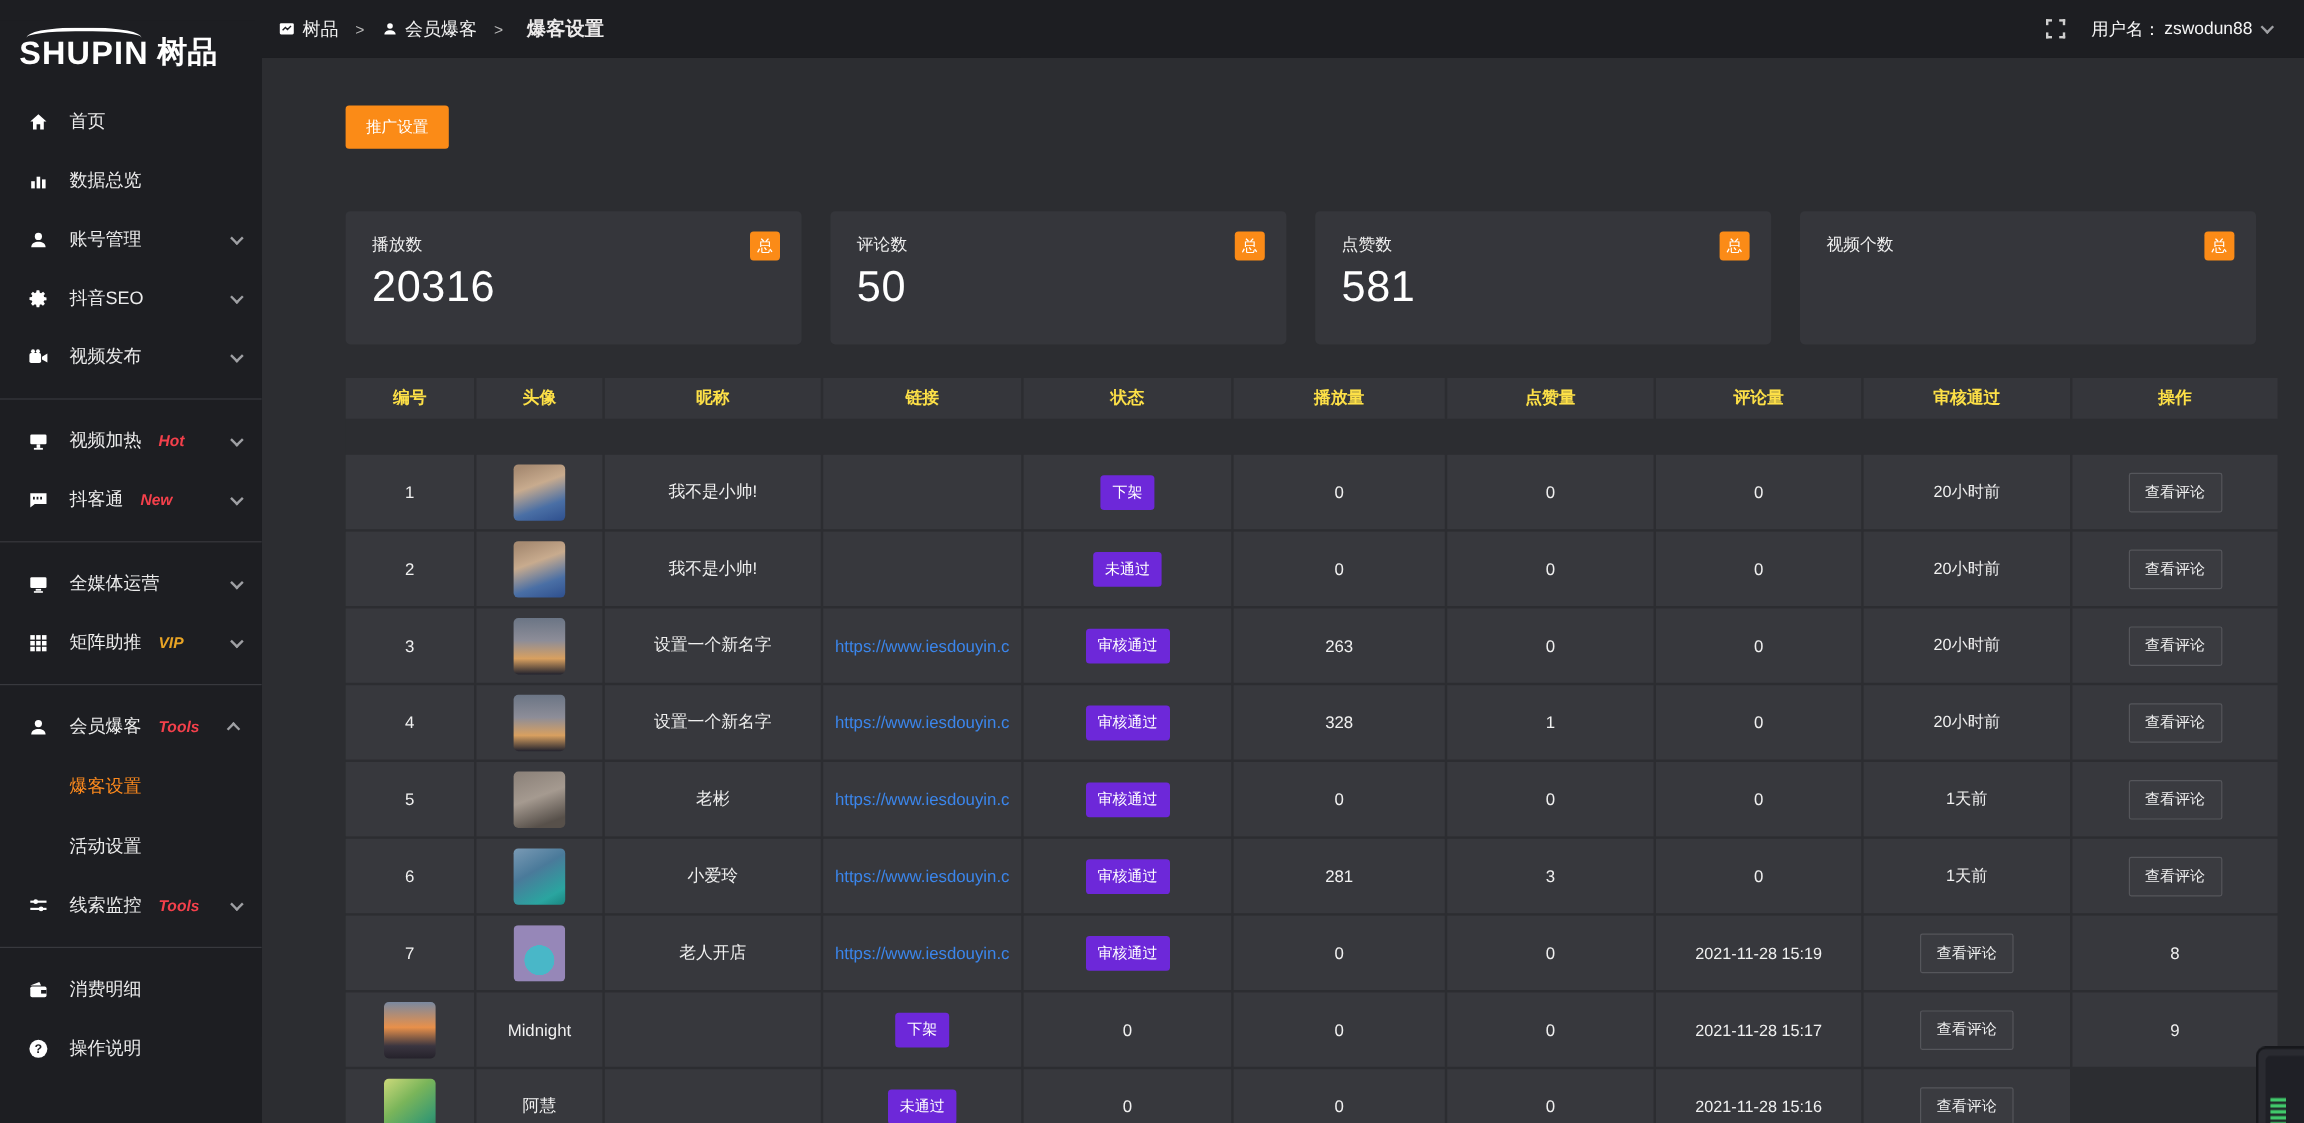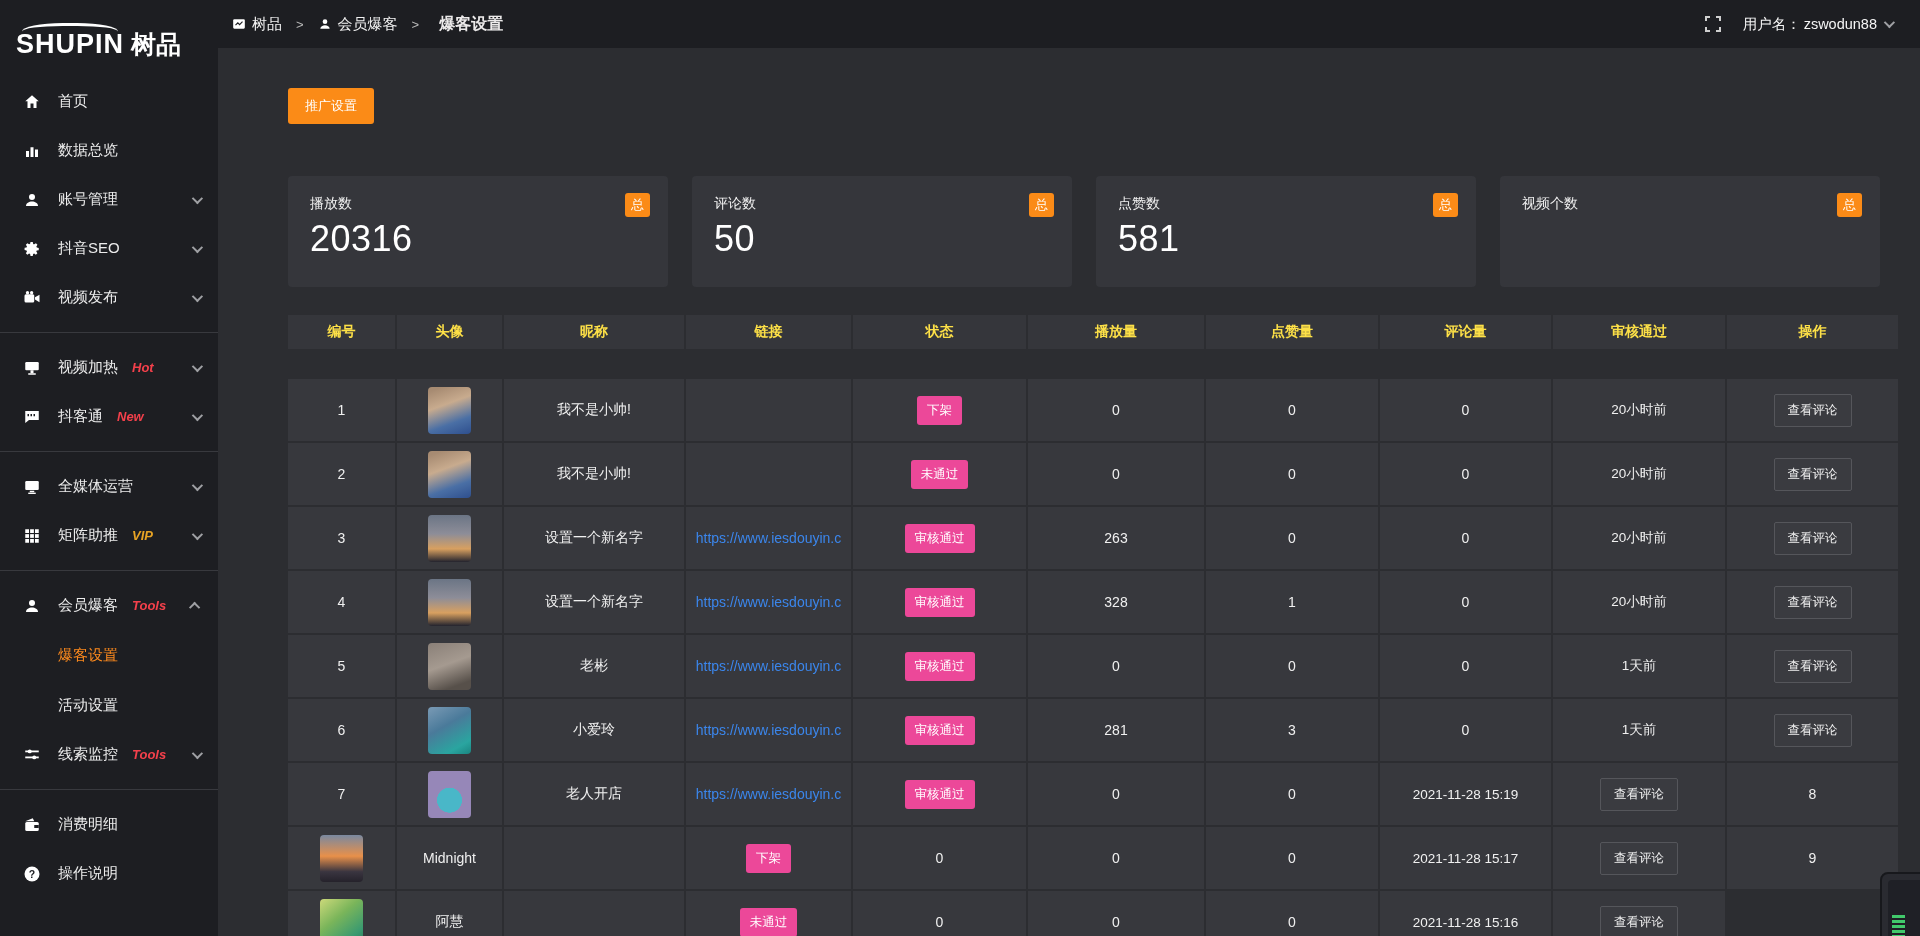--- a/index.html
+++ b/index.html
@@ -66,21 +66,21 @@
     font-size:14px; color:#f0f0f0; overflow:hidden; }
   .avatar { width:43px; height:47px; border-radius:4px; }
   .av1 { background:linear-gradient(160deg,#a78b72 8%,#c8ab8e 38%,#4a6fa5 72%,#2e4f8e 100%); }
   .av3 { background:linear-gradient(180deg,#6b7585 0%,#8d8d98 40%,#d8a060 72%,#23232e 100%); }
   .av5 { background:linear-gradient(160deg,#8a8078 0%,#a59a90 45%,#57504a 85%); }
   .av6 { background:linear-gradient(150deg,#7a9ab5 0%,#4a7a9a 40%,#2aa5a0 80%,#1a8580 100%); }
   .av7 { background:radial-gradient(circle at 50% 62%,#49b7c8 0 34%,rgba(0,0,0,0) 35%),#9687b8; }
   .av8 { background:linear-gradient(180deg,#7a89a0 0%,#e8904a 45%,#3a3540 78%,#25222b 100%); }
   .av9 { background:linear-gradient(140deg,#ccd97a 0%,#7ab55a 40%,#3a9a70 78%,#2a7a5a 100%); }
   .link { color:#3b86ec; white-space:nowrap; cursor:pointer; }
-  .status { background:#ec4899; color:#fff; font-size:12.5px; padding:6px 10px; border-radius:3px; white-space:nowrap; }
+  .status { background:#6d28d9; color:#fff; font-size:12.5px; padding:6px 10px; border-radius:3px; white-space:nowrap; }
   .act-btn { background:#3a3b40; border:1px solid #55565b; color:#f0f0f0; font-size:12.5px;
     padding:7px 13px; border-radius:2px; cursor:pointer; font-family:inherit; }
   .time { font-size:13.5px; }
 
   
   .widget { position:fixed; right:-52px; bottom:-14px; width:92px; height:78px; background:#2a2b31;
     border:2px solid #17181c; border-radius:8px; padding:6px; z-index:9; cursor:pointer; }
   .widget-inner { width:100%; height:100%; background:#1f2026; border-radius:4px; position:relative; }
   .widget-bars { position:absolute; left:4px; bottom:4px; display:flex; flex-direction:column; gap:2px; }
   .widget-bars i { display:block; width:13px; height:3px; background:#41c96b; }

